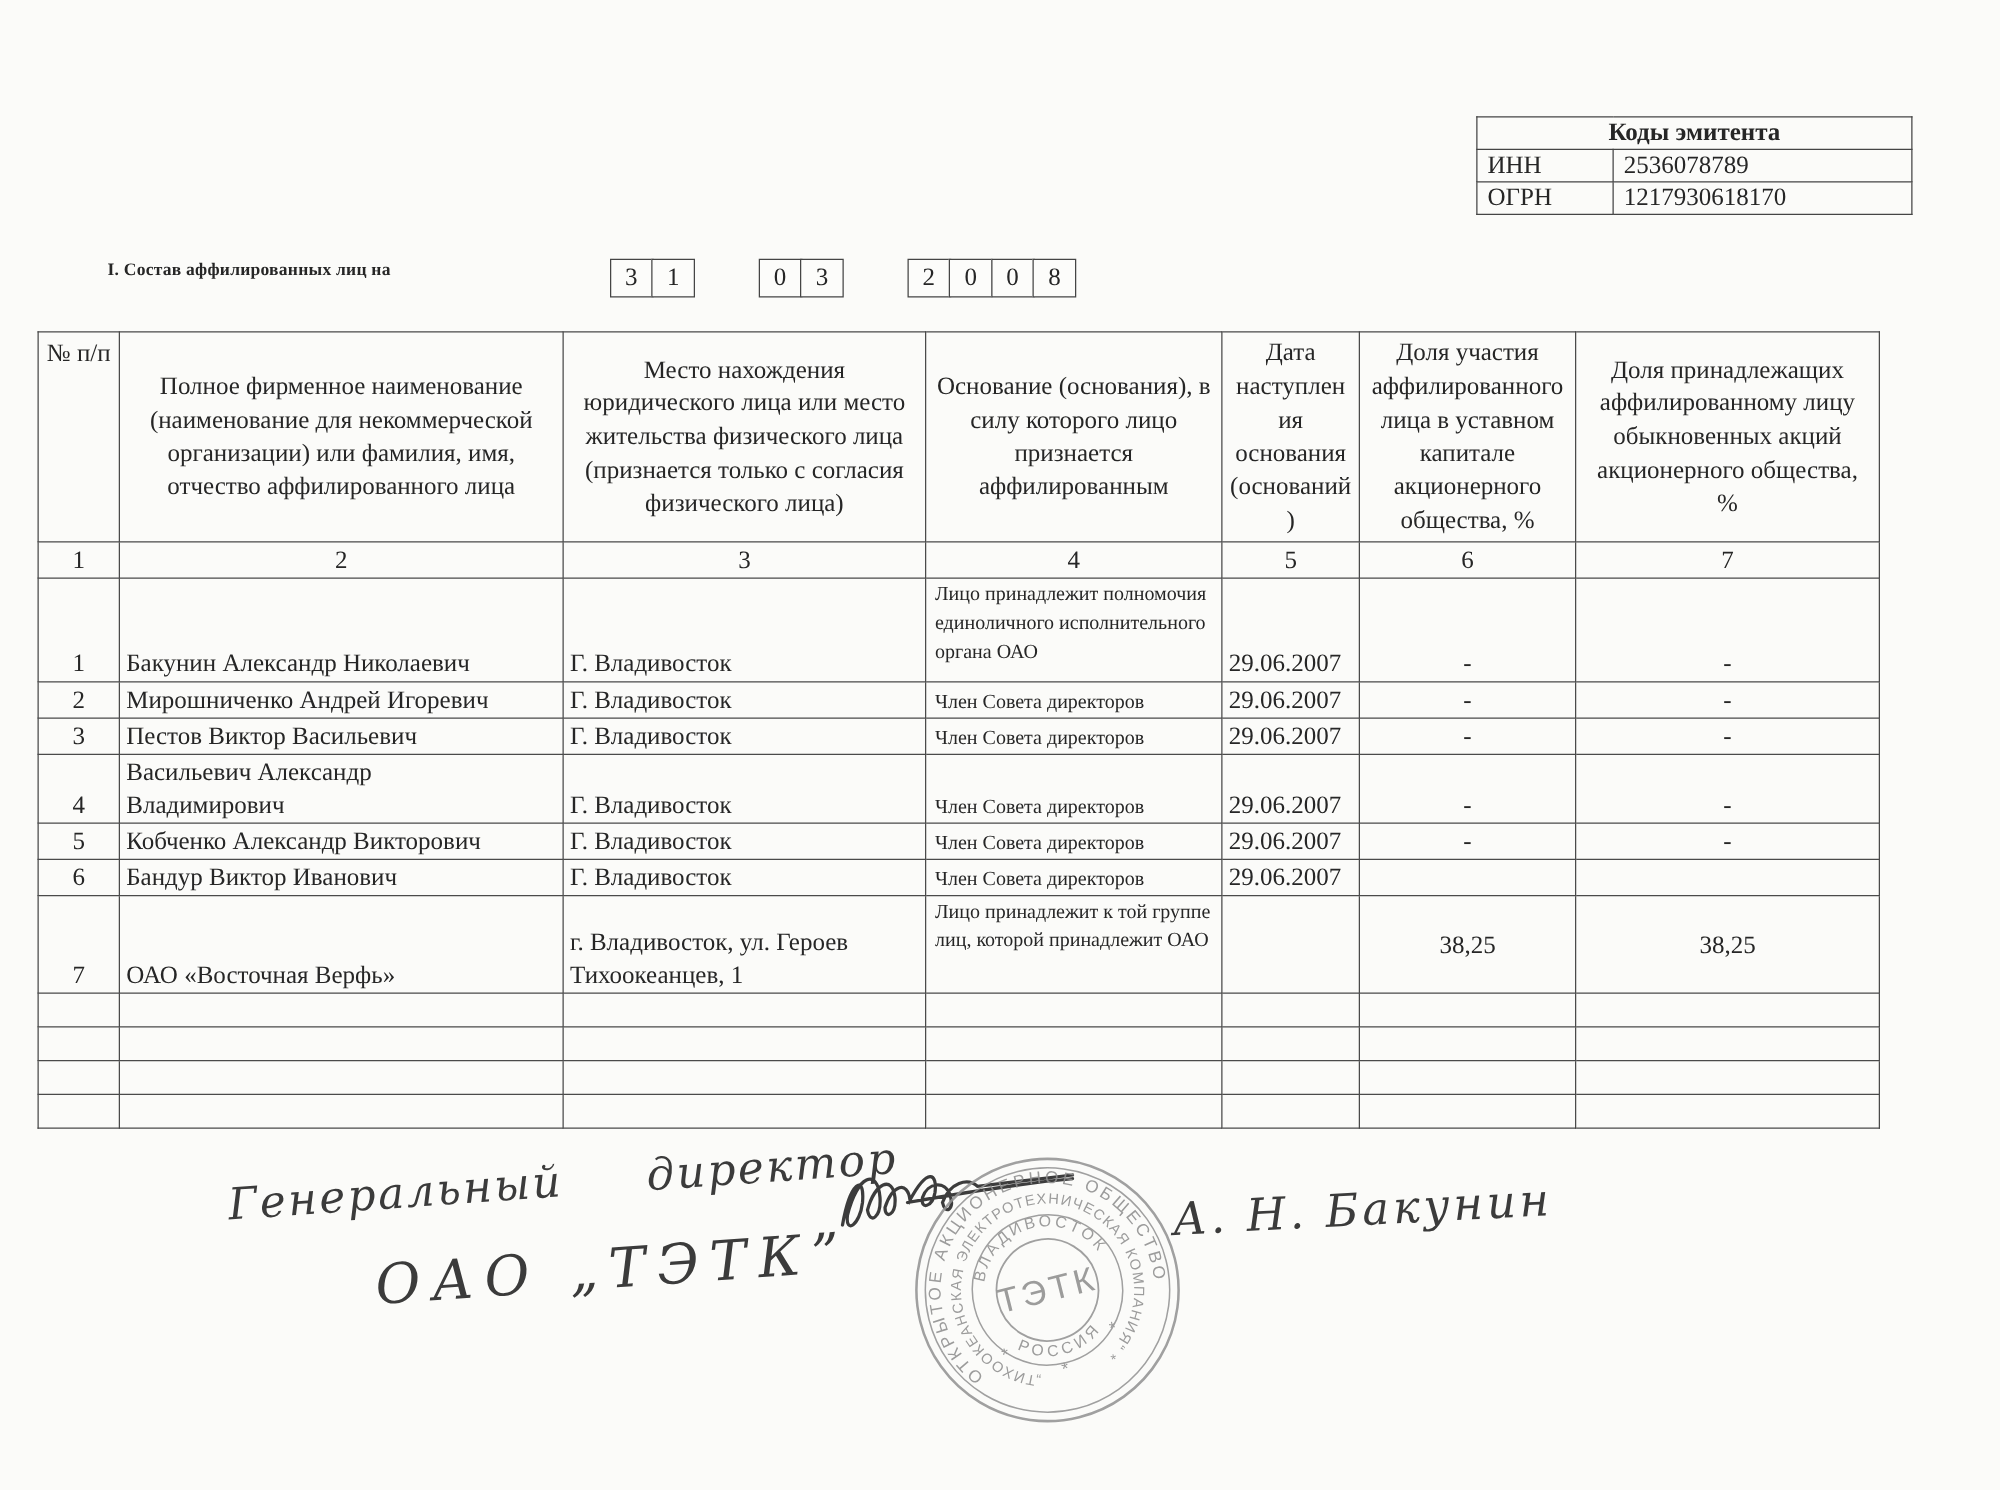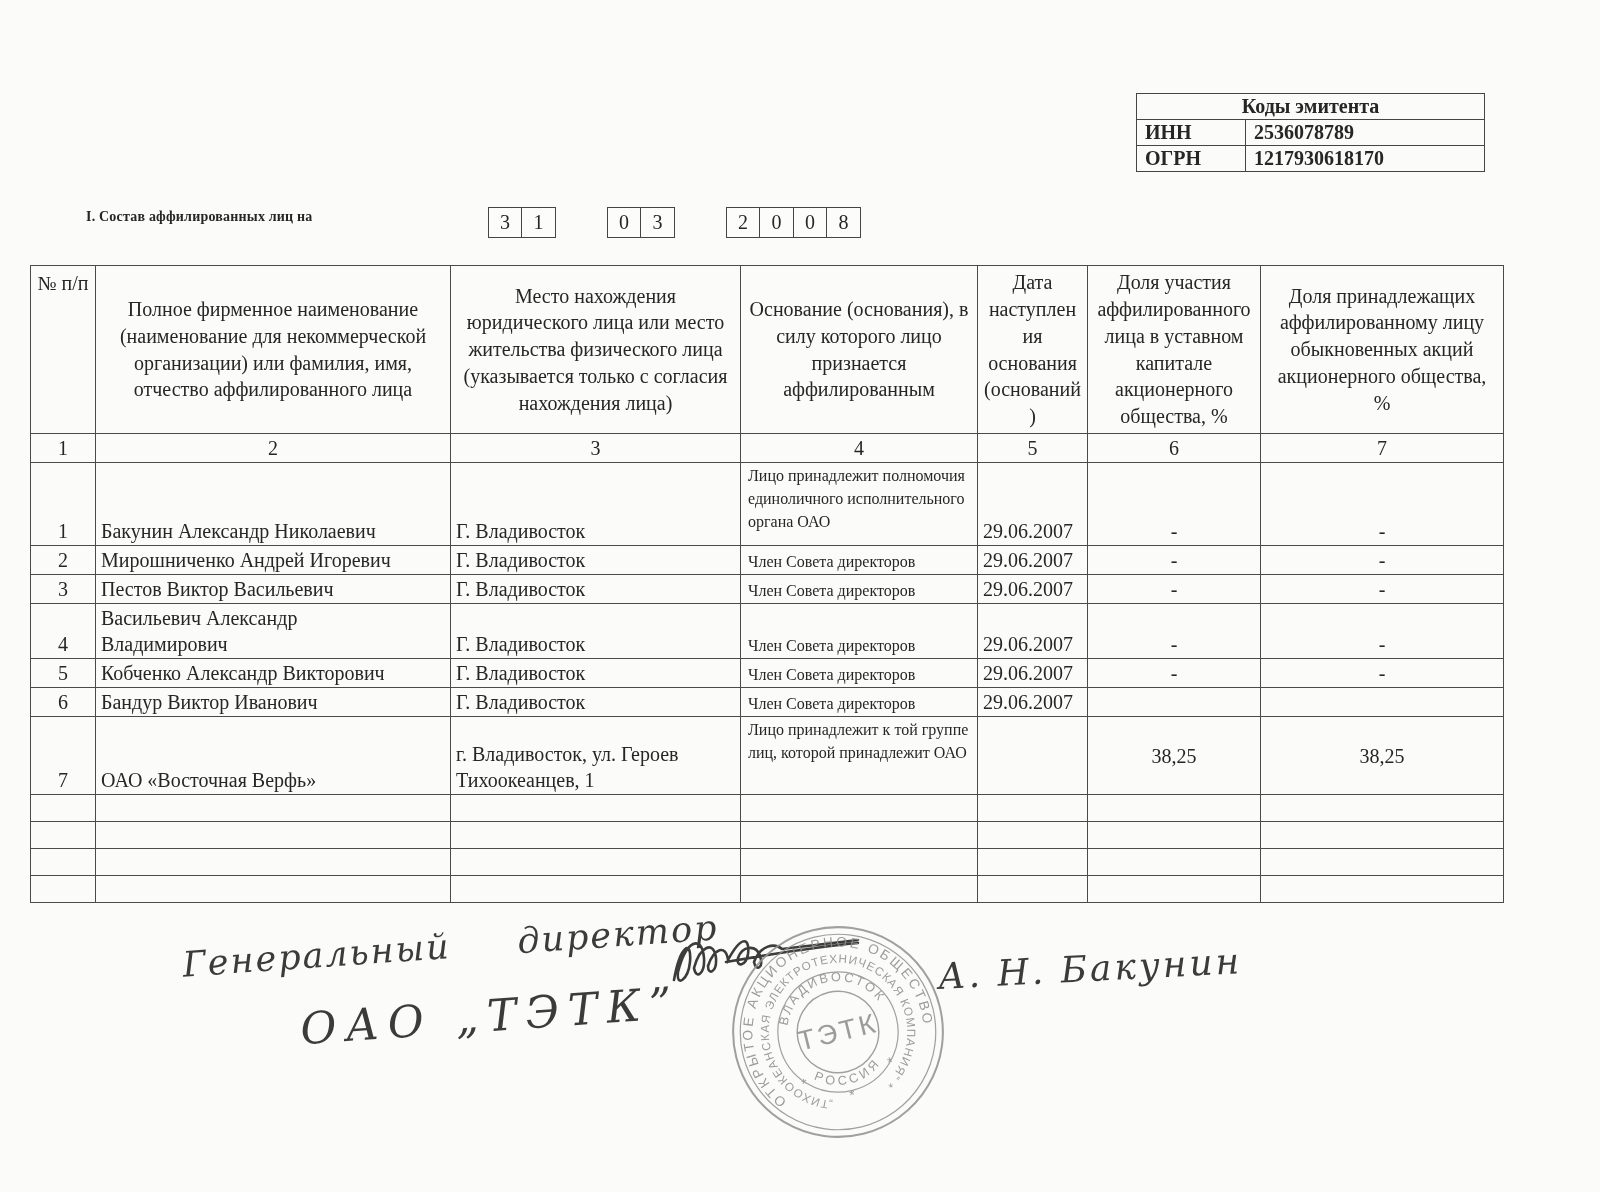--- a/index.html
+++ b/index.html
@@ -7,24 +7,24 @@
     width:1600px; height:1192px;
     background:#fbfbf9;
     font-family:"Liberation Serif", serif;
     color:#262626;
     position:relative;
     overflow:hidden;
   }
   .abs { position:absolute; }
 
   
-  table.codes { border-collapse:collapse; }
+  table.codes { border-collapse:collapse;margin-left:45px; }
   table.codes td {
     border:1.5px solid #454545;
-    font-size:20px; height:25px; padding:0 8px;font-weight:bold;
+    font-size:20px; height:25px; padding:0 8px;
   }
   table.codes td.cb-title { font-weight:bold; text-align:center; }
   table.codes td.cb-label { width:92px; }
   table.codes td.cb-value { width:222px; text-align:left; }
 
   
   .sec-title { left:86px; top:209px; font-size:14px; font-weight:bold; letter-spacing:0.2px; }
   .dgroups { left:489px; top:207px; display:flex; }
   .dgroup { display:flex; margin-right:52px; }
   .dcell {
@@ -120,21 +120,21 @@
         <col style="width:290px">
       <col style="width:237px">
         <col style="width:110px">
         <col style="width:173px">
         <col style="width:243px">
     </colgroup>
     <tbody>
         <tr class="h-hdr">
       <td class="hd hd-top">№ п/п</td>
       <td class="hd">Полное фирменное наименование (наименование для некоммерческой организации) или фамилия, имя, отчество аффилированного лица</td>
-      <td class="hd">Место нахождения юридического лица или место жительства физического лица (указывается только с согласия нахождения лица)</td>
+      <td class="hd">Место нахождения юридического лица или место жительства физического лица (признается только с согласия физического лица)</td>
       <td class="hd">Основание (основания), в силу которого лицо признается аффилированным</td>
       <td class="hd hd-brk">Дата наступления основания (оснований)</td>
       <td class="hd">Доля участия аффилированного лица в уставном капитале акционерного общества, %</td>
       <td class="hd">Доля принадлежащих аффилированному лицу обыкновенных акций акционерного общества, %</td>
     </tr>
     <tr class="h-nums">
       <td class="cnum">1</td>
       <td class="cnum">2</td>
       <td class="cnum">3</td>
       <td class="cnum">4</td>

